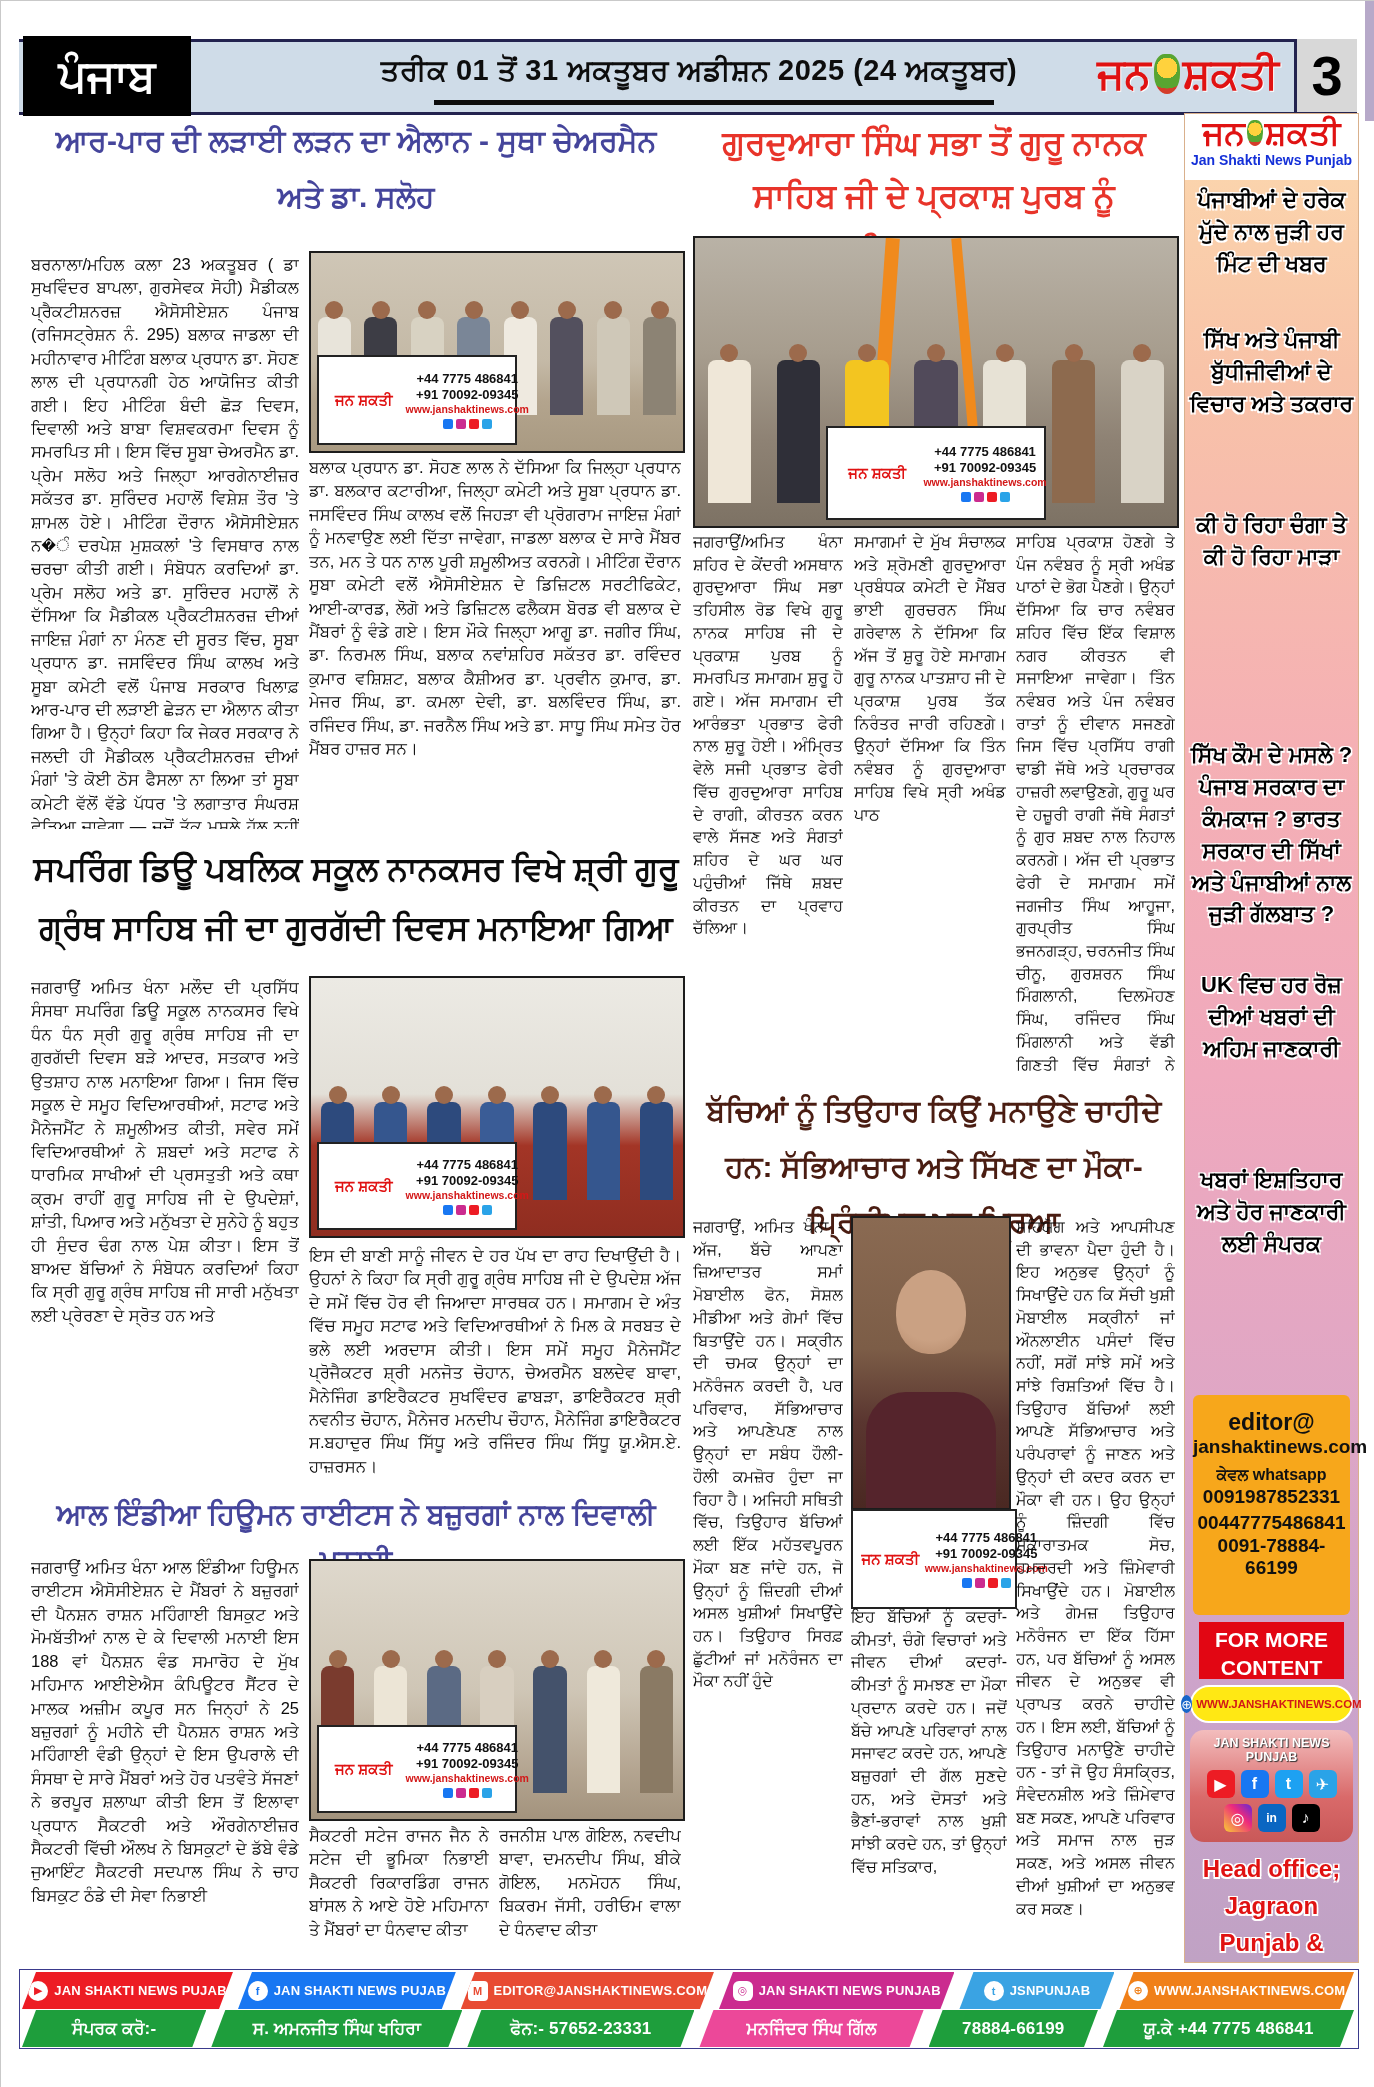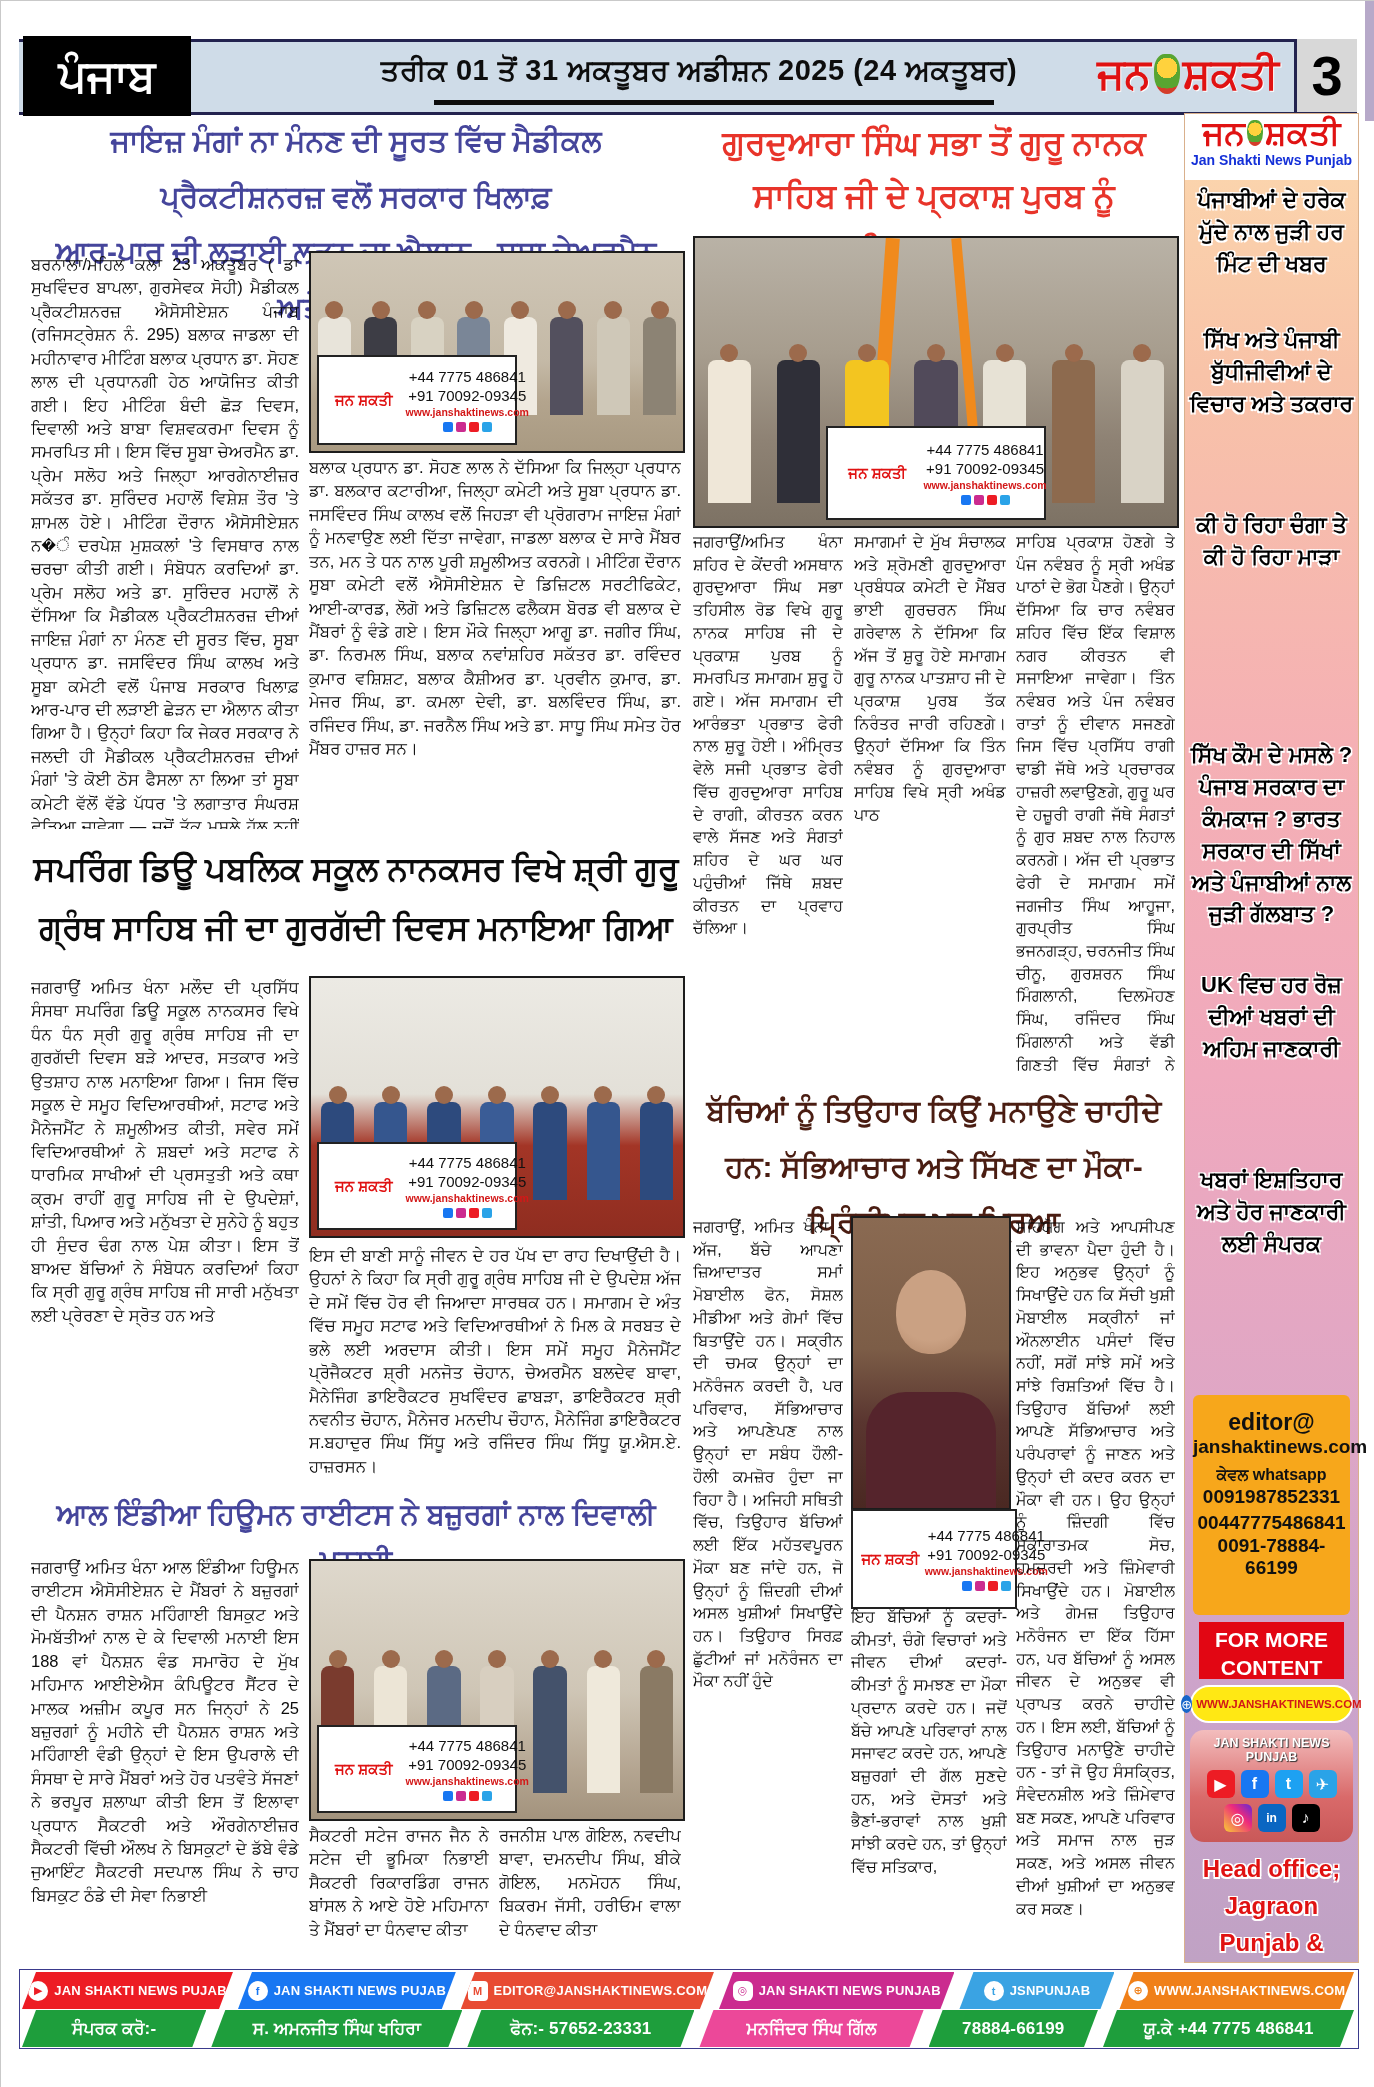--- a/index.html
+++ b/index.html
@@ -35,21 +35,21 @@
   .photo{position:absolute;border:2px solid #1c1c1c;overflow:hidden;}
   .ph-people{position:absolute;bottom:18%;width:100%;height:55%;display:flex;justify-content:space-around;align-items:flex-end;}
   .person{position:relative;width:9%;height:90%;border-radius:8px 8px 0 0;}
   .person::before{content:"";position:absolute;top:-16px;left:50%;transform:translateX(-50%);
                   width:18px;height:18px;border-radius:50%;background:#9c6a4c;}
   .flag{position:absolute;width:14px;background:#f08a1d;}
   
   .wm{position:absolute;background:#fff;border:2px solid #222;display:flex;align-items:center;padding:3px;}
   .wm .wm-logo{flex:0 0 44%;text-align:center;font-weight:bold;color:#e01212;font-size:15px;line-height:1.1;}
   .wm .wm-info{flex:1;text-align:center;}
-  .wm .wm-phone{font-size:15px;font-weight:normal;color:#111;line-height:1.25;}
+  .wm .wm-phone{font-size:13px;font-weight:bold;color:#111;line-height:1.25;}
   .wm .wm-site{font-size:10.5px;font-weight:bold;color:#d31818;line-height:1.3;}
   .wm .wm-icons{display:flex;justify-content:center;gap:3px;margin-top:2px;}
   .wm .wm-icons i{width:10px;height:10px;border-radius:2px;display:block;}
 
   
   .sidebar{position:absolute;left:1183px;top:112px;width:173px;height:1848px;
            background:linear-gradient(180deg,#fcd9ae 0%,#f8c3a8 14%,#f5b0b4 34%,#f0a9bd 52%,#dda6c6 72%,#c9a3cb 88%,#c0a2c4 100%);
            border:1px solid #d9b08c;}
   .sb-logo{position:absolute;left:0;top:0;width:100%;height:66px;background:#fff;text-align:center;}
   .sb-logo .big{font-size:33px;font-weight:bold;color:#e01212;line-height:1.15;display:flex;align-items:center;justify-content:center;}
@@ -104,21 +104,20 @@
     <div class="date-underline"></div>
     <div class="mast-logo">
       <span>ਜਨ</span>
       <span class="emblem"></span>
       <span>ਸ਼ਕਤੀ</span>
     </div>
     <div class="page-num">3</div>
   </div>
 
   <div class="hl hl-indigo" style="left:30px;top:112px;width:650px;font-size:30px;line-height:1.85;">
-    <div>ਜਾਇਜ਼ ਮੰਗਾਂ ਨਾ ਮੰਨਣ ਦੀ ਸੂਰਤ ਵਿੱਚ ਮੈਡੀਕਲ ਪ੍ਰੈਕਟੀਸ਼ਨਰਜ਼ ਵਲੋਂ ਸਰਕਾਰ ਖਿਲਾਫ਼</div>
     <div>ਆਰ-ਪਾਰ ਦੀ ਲੜਾਈ ਲੜਨ ਦਾ ਐਲਾਨ - ਸੁਥਾ ਚੇਅਰਮੈਨ ਅਤੇ ਡਾ. ਸਲੋਹ</div>
   </div>
   <div class="body-col" style="left:30px;top:252px;width:268px;height:576px;">ਬਰਨਾਲਾ/ਮਹਿਲ ਕਲਾ 23 ਅਕਤੂਬਰ ( ਡਾ ਸੁਖਵਿੰਦਰ ਬਾਪਲਾ, ਗੁਰਸੇਵਕ ਸੋਹੀ) ਮੈਡੀਕਲ ਪ੍ਰੈਕਟੀਸ਼ਨਰਜ਼ ਐਸੋਸੀਏਸ਼ਨ ਪੰਜਾਬ (ਰਜਿਸਟ੍ਰੇਸ਼ਨ ਨੰ. 295) ਬਲਾਕ ਜਾਡਲਾ ਦੀ ਮਹੀਨਾਵਾਰ ਮੀਟਿੰਗ ਬਲਾਕ ਪ੍ਰਧਾਨ ਡਾ. ਸੋਹਣ ਲਾਲ ਦੀ ਪ੍ਰਧਾਨਗੀ ਹੇਠ ਆਯੋਜਿਤ ਕੀਤੀ ਗਈ। ਇਹ ਮੀਟਿੰਗ ਬੰਦੀ ਛੋੜ ਦਿਵਸ, ਦਿਵਾਲੀ ਅਤੇ ਬਾਬਾ ਵਿਸ਼ਵਕਰਮਾ ਦਿਵਸ ਨੂੰ ਸਮਰਪਿਤ ਸੀ। ਇਸ ਵਿੱਚ ਸੂਬਾ ਚੇਅਰਮੈਨ ਡਾ. ਪ੍ਰੇਮ ਸਲੋਹ ਅਤੇ ਜਿਲ੍ਹਾ ਆਰਗੇਨਾਈਜ਼ਰ ਸਕੱਤਰ ਡਾ. ਸੁਰਿੰਦਰ ਮਹਾਲੋਂ ਵਿਸ਼ੇਸ਼ ਤੌਰ 'ਤੇ ਸ਼ਾਮਲ ਹੋਏ। ਮੀਟਿੰਗ ਦੌਰਾਨ ਐਸੋਸੀਏਸ਼ਨ ਨ�ੰ ਦਰਪੇਸ਼ ਮੁਸ਼ਕਲਾਂ 'ਤੇ ਵਿਸਥਾਰ ਨਾਲ ਚਰਚਾ ਕੀਤੀ ਗਈ। ਸੰਬੋਧਨ ਕਰਦਿਆਂ ਡਾ. ਪ੍ਰੇਮ ਸਲੋਹ ਅਤੇ ਡਾ. ਸੁਰਿੰਦਰ ਮਹਾਲੋਂ ਨੇ ਦੱਸਿਆ ਕਿ ਮੈਡੀਕਲ ਪ੍ਰੈਕਟੀਸ਼ਨਰਜ਼ ਦੀਆਂ ਜਾਇਜ਼ ਮੰਗਾਂ ਨਾ ਮੰਨਣ ਦੀ ਸੂਰਤ ਵਿੱਚ, ਸੂਬਾ ਪ੍ਰਧਾਨ ਡਾ. ਜਸਵਿੰਦਰ ਸਿੰਘ ਕਾਲਖ ਅਤੇ ਸੂਬਾ ਕਮੇਟੀ ਵਲੋਂ ਪੰਜਾਬ ਸਰਕਾਰ ਖਿਲਾਫ਼ ਆਰ-ਪਾਰ ਦੀ ਲੜਾਈ ਛੇੜਨ ਦਾ ਐਲਾਨ ਕੀਤਾ ਗਿਆ ਹੈ। ਉਨ੍ਹਾਂ ਕਿਹਾ ਕਿ ਜੇਕਰ ਸਰਕਾਰ ਨੇ ਜਲਦੀ ਹੀ ਮੈਡੀਕਲ ਪ੍ਰੈਕਟੀਸ਼ਨਰਜ਼ ਦੀਆਂ ਮੰਗਾਂ 'ਤੇ ਕੋਈ ਠੋਸ ਫੈਸਲਾ ਨਾ ਲਿਆ ਤਾਂ ਸੂਬਾ ਕਮੇਟੀ ਵੱਲੋਂ ਵੱਡੇ ਪੱਧਰ 'ਤੇ ਲਗਾਤਾਰ ਸੰਘਰਸ਼ ਛੇੜਿਆ ਜਾਵੇਗਾ — ਜਦੋਂ ਤੱਕ ਮਸਲੇ ਹੱਲ ਨਹੀਂ ਹੁੰਦੇ।</div>
   <div class="photo" style="left:308px;top:250px;width:372px;height:198px;background:linear-gradient(180deg,#cfc6b6 0%,#c4b9a6 55%,#b3a48d 75%,#a99a82 100%);">
     <div class="ph-people">
       <span class="person" style="background:#e8e4da;"></span>
       <span class="person" style="background:#3d3d45;"></span>
       <span class="person" style="background:#d8d2c2;"></span>
       <span class="person" style="background:#7a8697;"></span>
       <span class="person" style="background:#efeae0;"></span>

